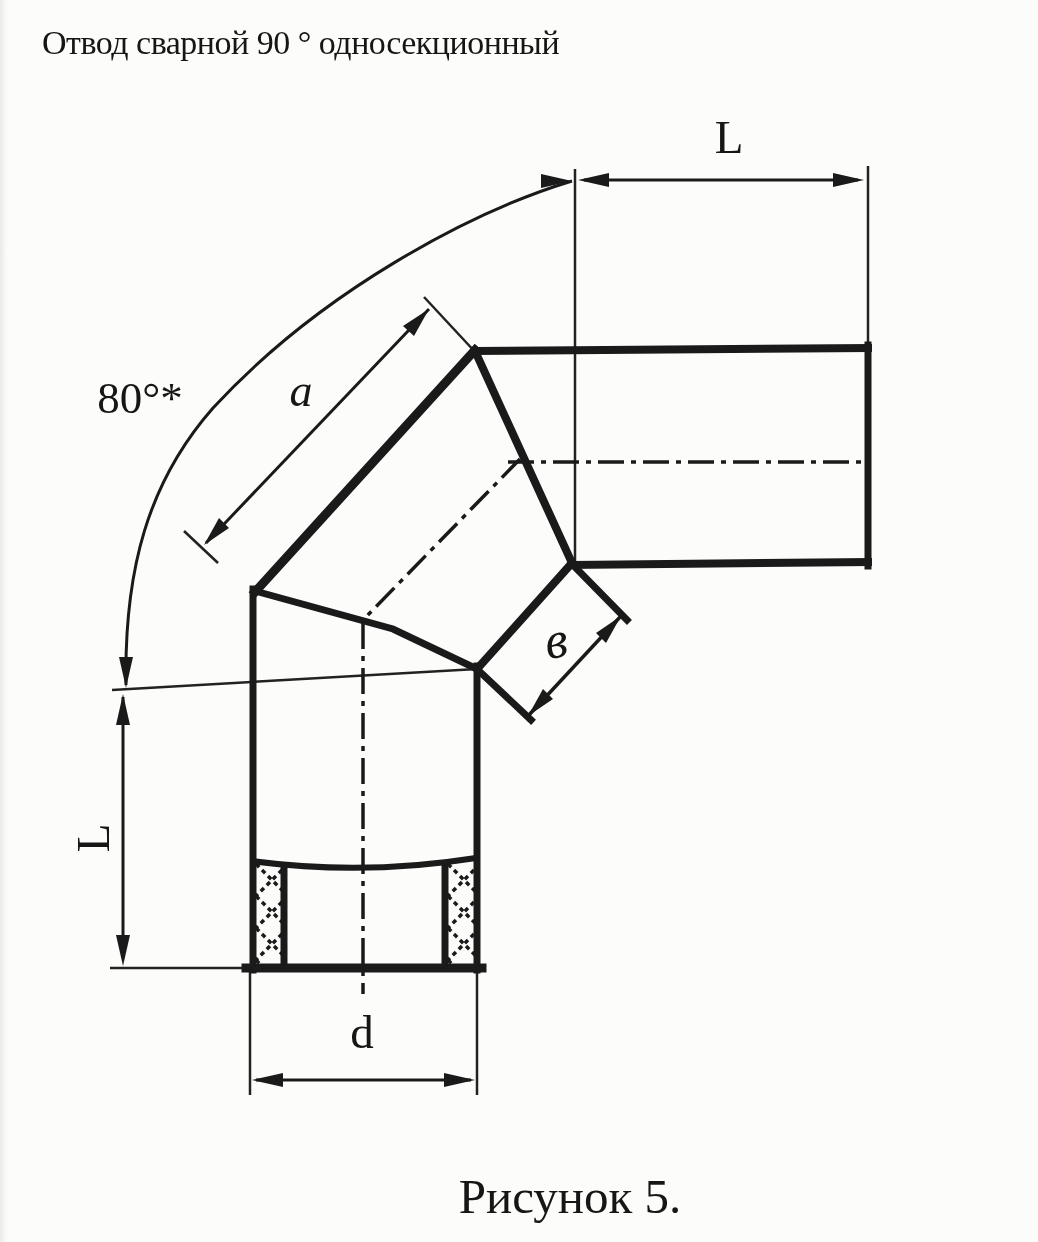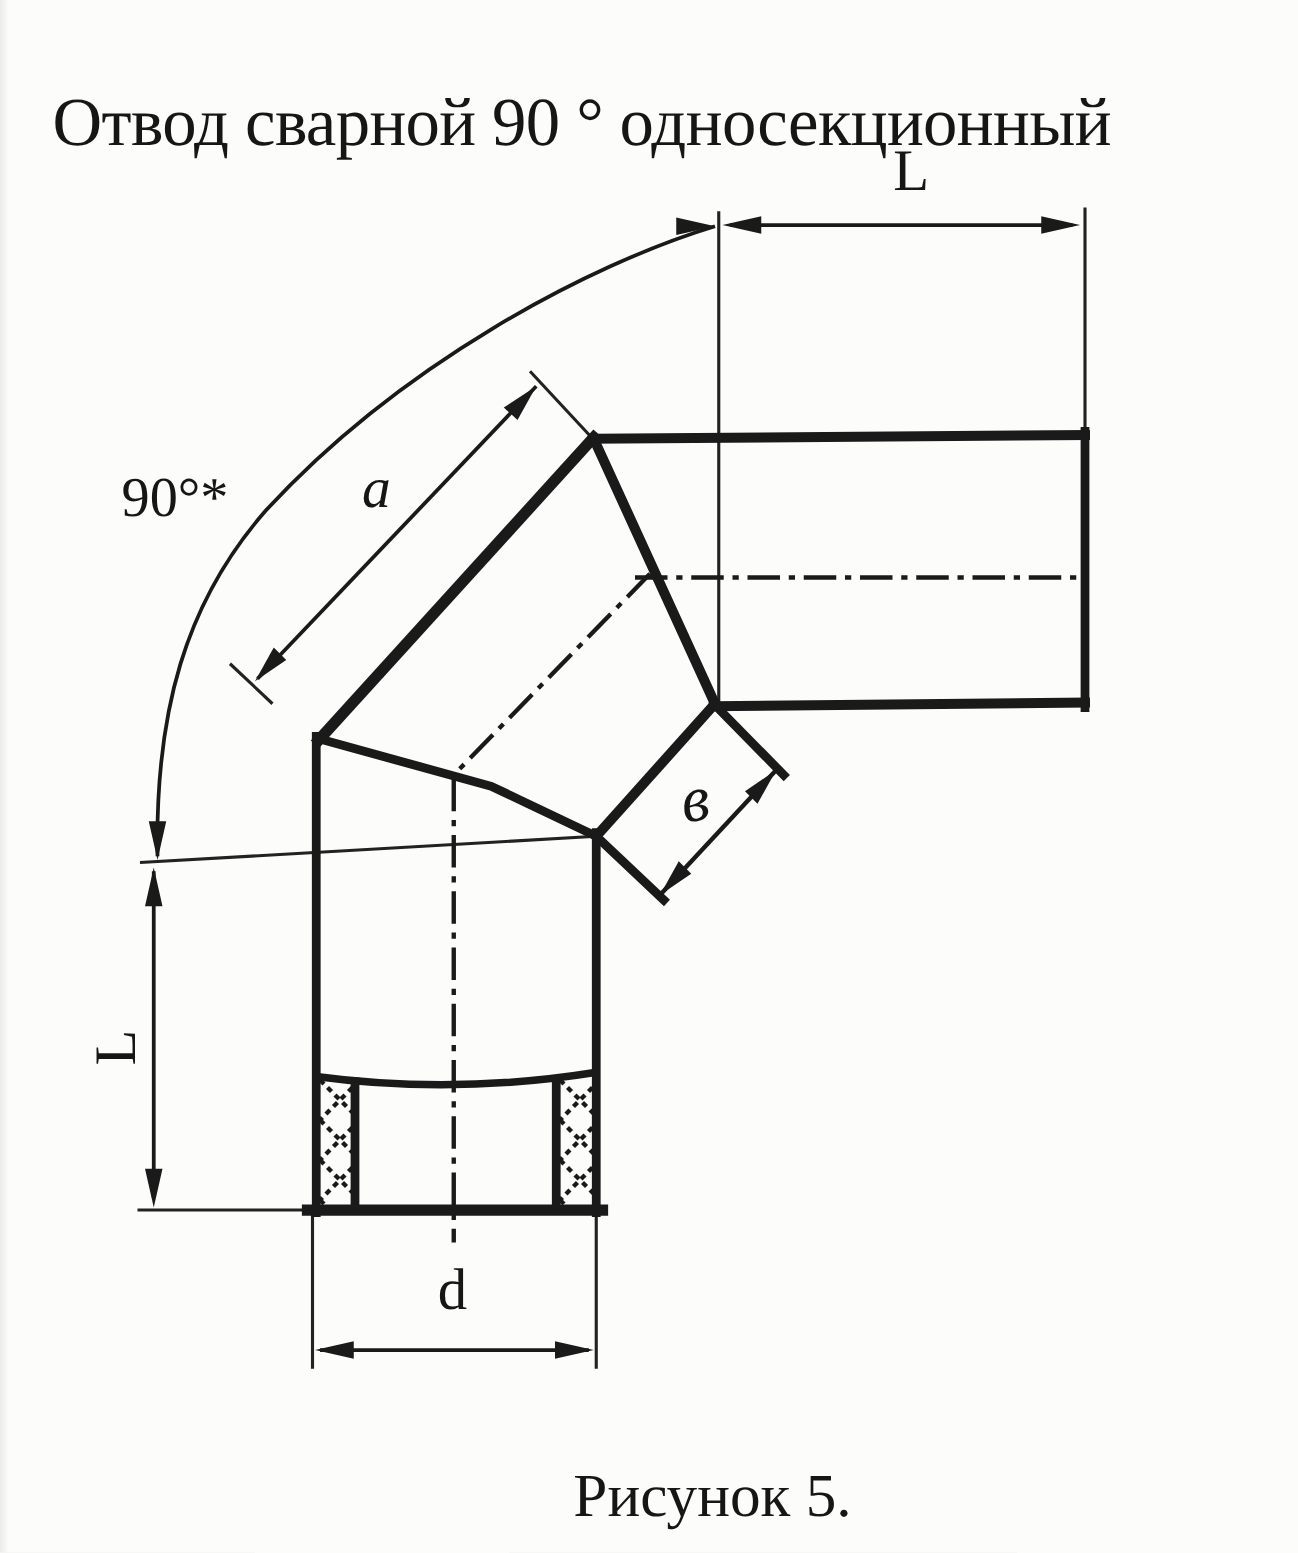--- a/index.html
+++ b/index.html
@@ -14,22 +14,22 @@
     background:#fcfcfa;
     color:#1a1a1a;
     overflow:hidden;
   }
   .scan-edge{
     position:absolute;left:0;top:0;width:7px;height:100%;
     background:linear-gradient(to right, rgba(0,0,0,0.07), rgba(0,0,0,0));
   }
   .title{
     position:absolute;left:42px;top:24px;width:960px;
-    font-size:55px;line-height:1.1;letter-spacing:-0.5px;
-    white-space:nowrap;color:#161616;margin-top:44px;
+    font-size:34px;line-height:1.1;letter-spacing:-0.5px;
+    white-space:nowrap;color:#161616;
   }
   .caption{
     position:absolute;left:570px;top:1168px;
     transform:translateX(-50%);
     font-size:49px;color:#161616;white-space:nowrap;
   }
   .dim-label{
     position:absolute;transform:translate(-50%,-50%);
     color:#161616;white-space:nowrap;
   }
@@ -133,21 +133,21 @@
       <polygon points="621,616 606,643 596,633" fill="#1a1a1a"></polygon>
     </g>
 
     <g>
       <path d="M572 181 C470 212 320 292 213 408 C148 482 124 570 126 685" stroke="#1a1a1a" stroke-width="3" fill="none"></path>
       <polygon points="572,181 541,174 541,188" fill="#1a1a1a"></polygon>
       <polygon points="126,688 119,657 133,657" fill="#1a1a1a"></polygon>
     </g>
   </svg>
 
-  <div class="dim-label lbl-angle">90°*</div>
+  <div class="dim-label lbl-angle">80°*</div>
   <div class="dim-label lbl-L-top">L</div>
   <div class="dim-label lbl-L-left">L</div>
   <div class="dim-label lbl-a">a</div>
   <div class="dim-label lbl-v">в</div>
   <div class="dim-label lbl-d">d</div>
 
   <div class="caption">Рисунок 5.</div>
 
 </div>
 

